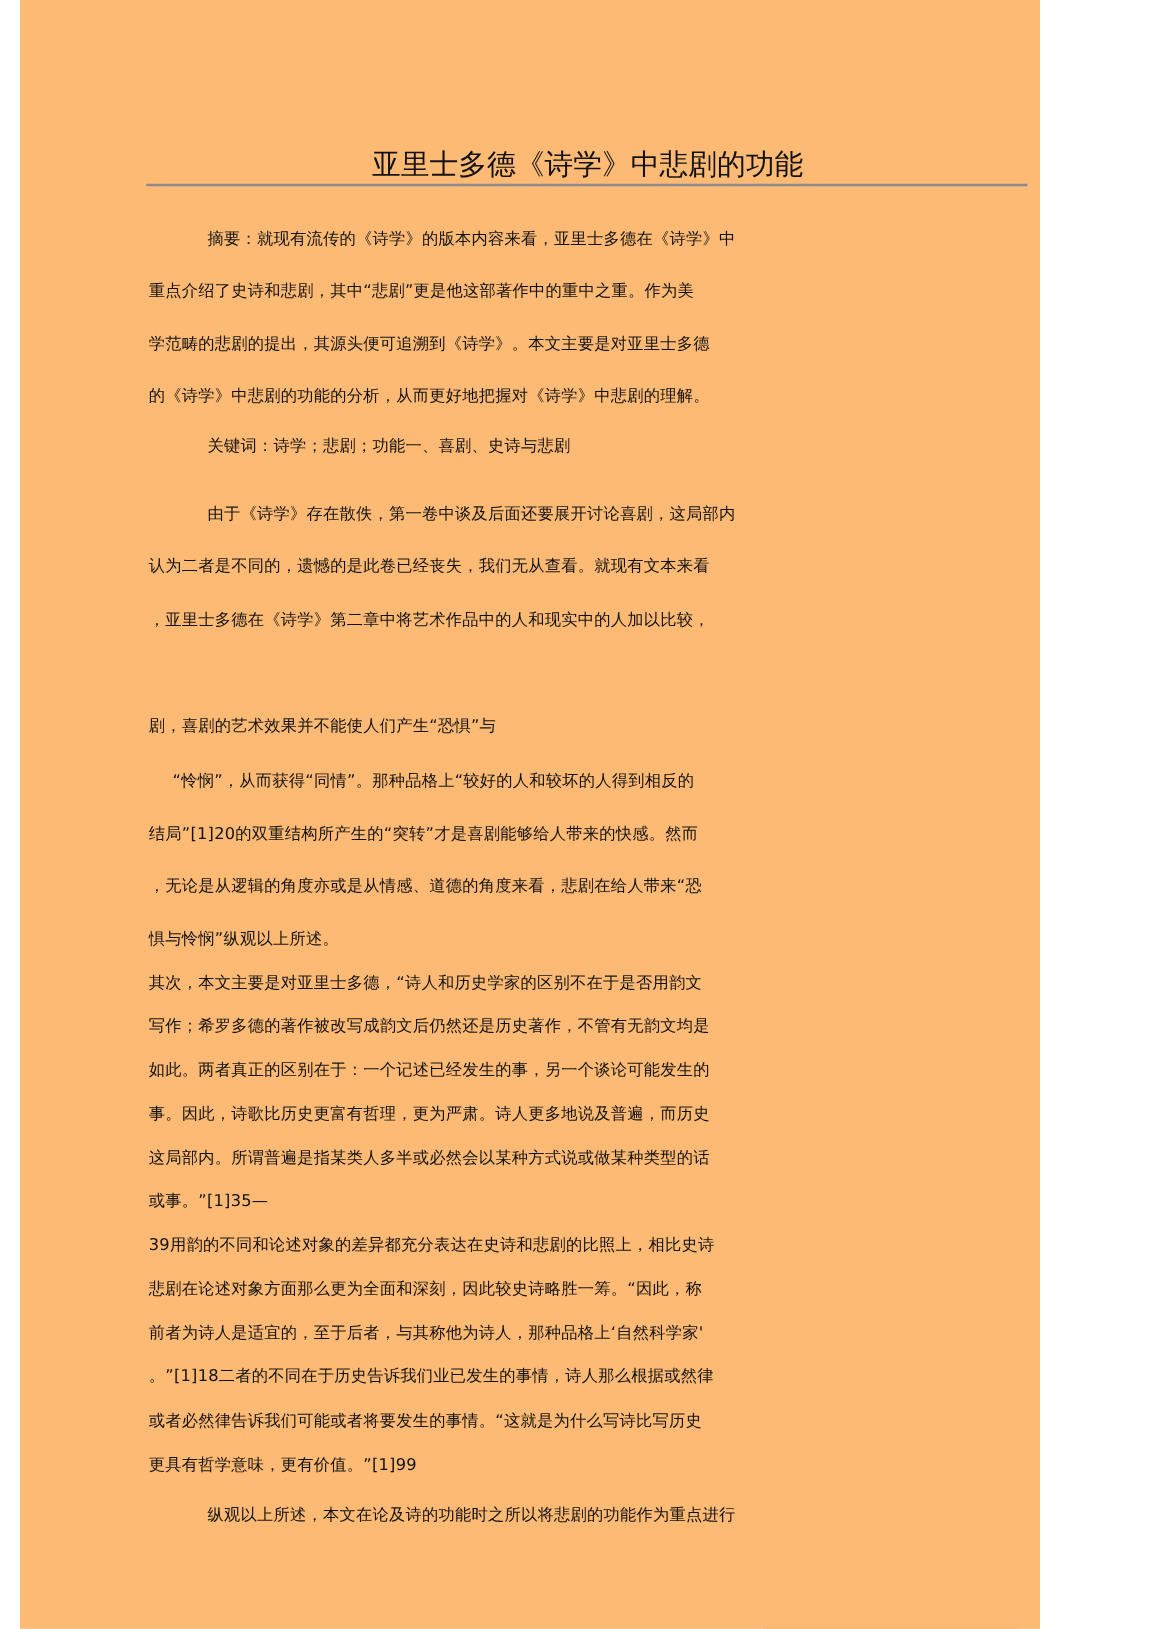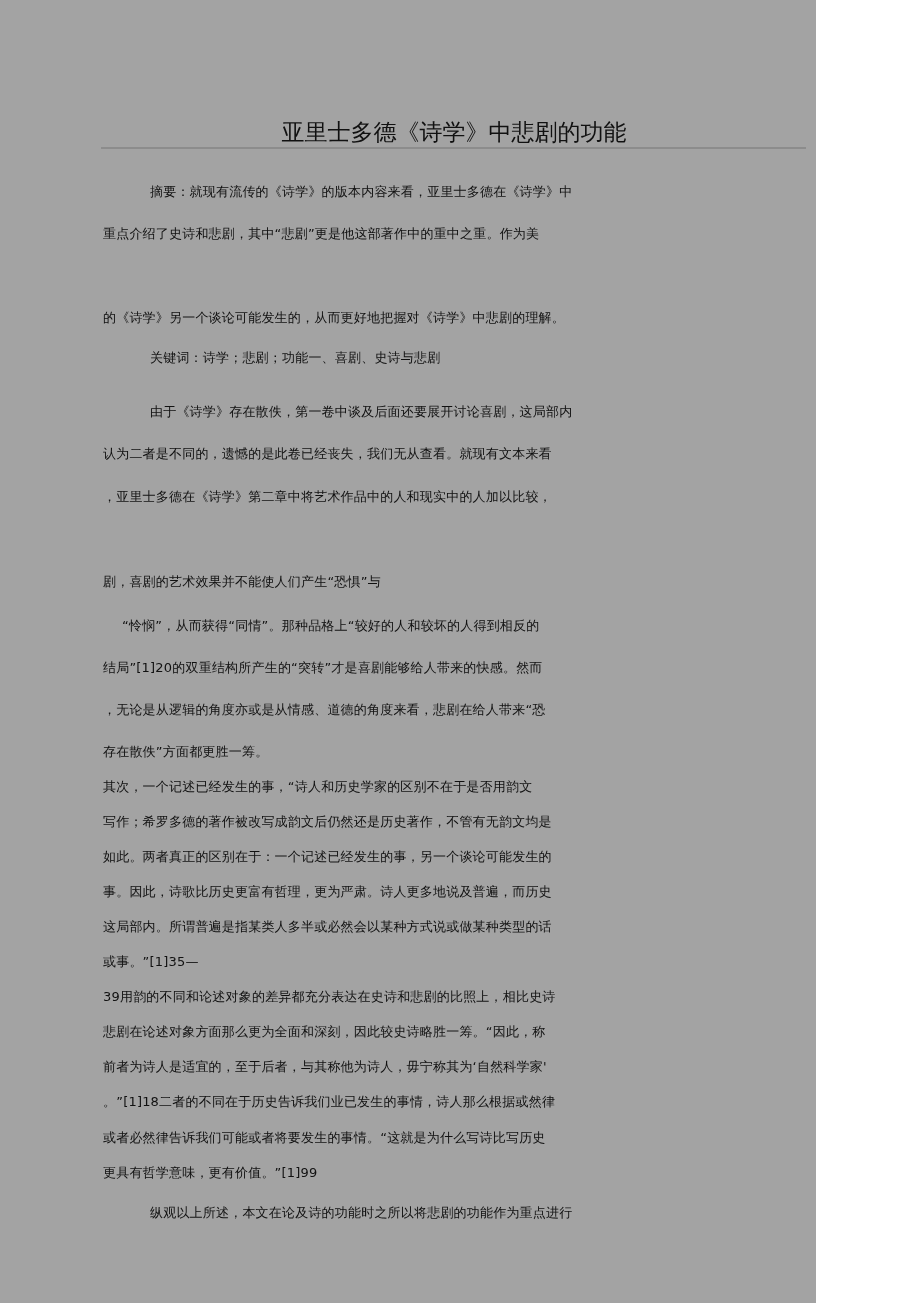--- a/index.html
+++ b/index.html
@@ -1,21 +1,21 @@
 <!DOCTYPE html>
 <html><head>
 <meta charset="utf-8">
 <style>
   html, body { margin: 0; padding: 0; background: #ffffff; }
   body {
     width: 920px; height: 1303px; position: relative; overflow: hidden;
     font-family: "DejaVu Sans", "Liberation Sans", sans-serif;
     color: #111111;
   }
-  .page { position: absolute; left: 0; top: 0; width: 816px; height: 1303px; background: #a3a3a3; }
+  .page { position: absolute; left: 16px; top: 0; width: 816px; height: 1303px; background: #fdba74; }
   .title {
     position: absolute; left: 100px; width: 708px; top: 116px;
     text-align: center; font-size: 23px; line-height: 32px; color: #111;
     white-space: nowrap;
   }
   .rule {
     position: absolute; left: 101px; width: 705px; top: 147px; height: 2px;
     background: #8c8c8c;
   }
   .line {
@@ -26,42 +26,43 @@
 </style>
 </head>
 <body>
 
 <div class="page">
   <div class="title">亚里士多德《诗学》中悲剧的功能</div>
   <div class="rule"></div>
 
   <div class="line indent" style="top:180px">摘要：就现有流传的《诗学》的版本内容来看，亚里士多德在《诗学》中</div>
   <div class="line" style="top:222px">重点介绍了史诗和悲剧，其中“悲剧”更是他这部著作中的重中之重。作为美</div>
-  <div class="line" style="top:306px">的《诗学》另一个谈论可能发生的，从而更好地把握对《诗学》中悲剧的理解。</div>
+  <div class="line" style="top:264px">学范畴的悲剧的提出，其源头便可追溯到《诗学》。本文主要是对亚里士多德</div>
+  <div class="line" style="top:306px">的《诗学》中悲剧的功能的分析，从而更好地把握对《诗学》中悲剧的理解。</div>
 
   <div class="line indent" style="top:346px">关键词：诗学；悲剧；功能一、喜剧、史诗与悲剧</div>
 
   <div class="line indent" style="top:400px">由于《诗学》存在散佚，第一卷中谈及后面还要展开讨论喜剧，这局部内</div>
   <div class="line" style="top:442px">认为二者是不同的，遗憾的是此卷已经丧失，我们无从查看。就现有文本来看</div>
   <div class="line" style="top:485px">，亚里士多德在《诗学》第二章中将艺术作品中的人和现实中的人加以比较，</div>
   <div class="line" style="top:570px">剧，喜剧的艺术效果并不能使人们产生“恐惧”与</div>
 
   <div class="line" style="top:614px; left:122px">“怜悯”，从而获得“同情”。那种品格上“较好的人和较坏的人得到相反的</div>
   <div class="line" style="top:656px">结局”[1]20的双重结构所产生的“突转”才是喜剧能够给人带来的快感。然而</div>
   <div class="line" style="top:698px">，无论是从逻辑的角度亦或是从情感、道德的角度来看，悲剧在给人带来“恐</div>
-  <div class="line" style="top:740px">存在散佚”方面都更胜一筹。</div>
+  <div class="line" style="top:740px">惧与怜悯”纵观以上所述。</div>
 
-  <div class="line" style="top:775px">其次，一个记述已经发生的事，“诗人和历史学家的区别不在于是否用韵文</div>
+  <div class="line" style="top:775px">其次，本文主要是对亚里士多德，“诗人和历史学家的区别不在于是否用韵文</div>
   <div class="line" style="top:810px">写作；希罗多德的著作被改写成韵文后仍然还是历史著作，不管有无韵文均是</div>
   <div class="line" style="top:845px">如此。两者真正的区别在于：一个记述已经发生的事，另一个谈论可能发生的</div>
   <div class="line" style="top:880px">事。因此，诗歌比历史更富有哲理，更为严肃。诗人更多地说及普遍，而历史</div>
   <div class="line" style="top:915px">这局部内。所谓普遍是指某类人多半或必然会以某种方式说或做某种类型的话</div>
   <div class="line" style="top:950px">或事。”[1]35—</div>
 
   <div class="line" style="top:985px">39用韵的不同和论述对象的差异都充分表达在史诗和悲剧的比照上，相比史诗</div>
   <div class="line" style="top:1020px">悲剧在论述对象方面那么更为全面和深刻，因此较史诗略胜一筹。“因此，称</div>
-  <div class="line" style="top:1055px">前者为诗人是适宜的，至于后者，与其称他为诗人，毋宁称其为‘自然科学家'</div>
+  <div class="line" style="top:1055px">前者为诗人是适宜的，至于后者，与其称他为诗人，那种品格上‘自然科学家'</div>
   <div class="line" style="top:1090px">。”[1]18二者的不同在于历史告诉我们业已发生的事情，诗人那么根据或然律</div>
   <div class="line" style="top:1126px">或者必然律告诉我们可能或者将要发生的事情。“这就是为什么写诗比写历史</div>
   <div class="line" style="top:1161px">更具有哲学意味，更有价值。”[1]99</div>
 
   <div class="line indent" style="top:1172px; top:1201px">纵观以上所述，本文在论及诗的功能时之所以将悲剧的功能作为重点进行</div>
 </div>
 
 </body></html>

